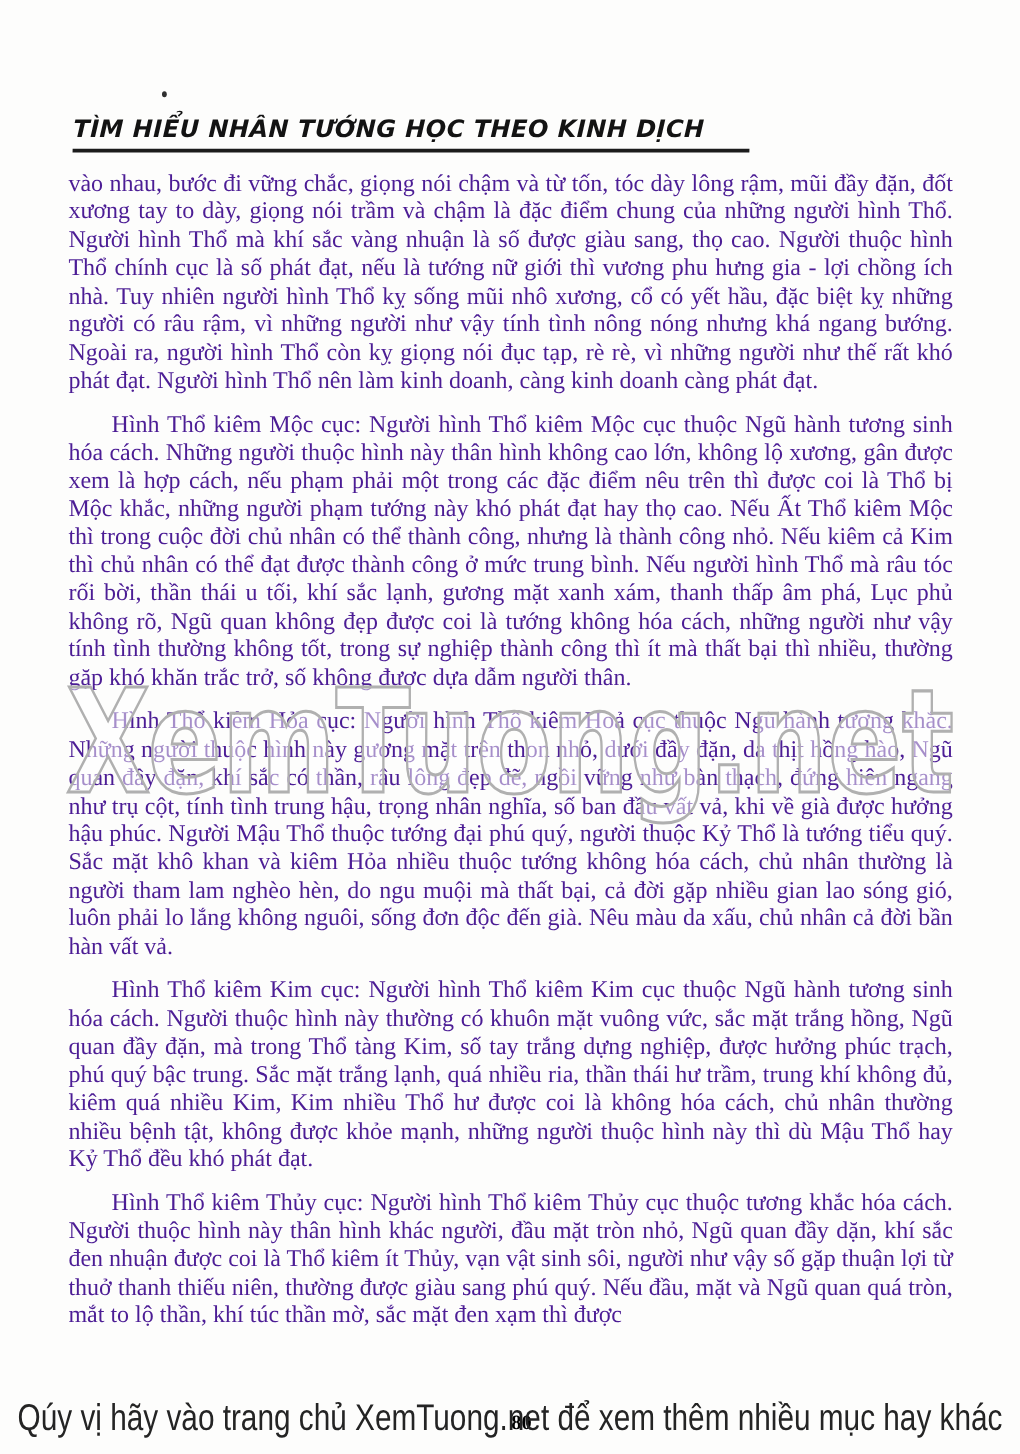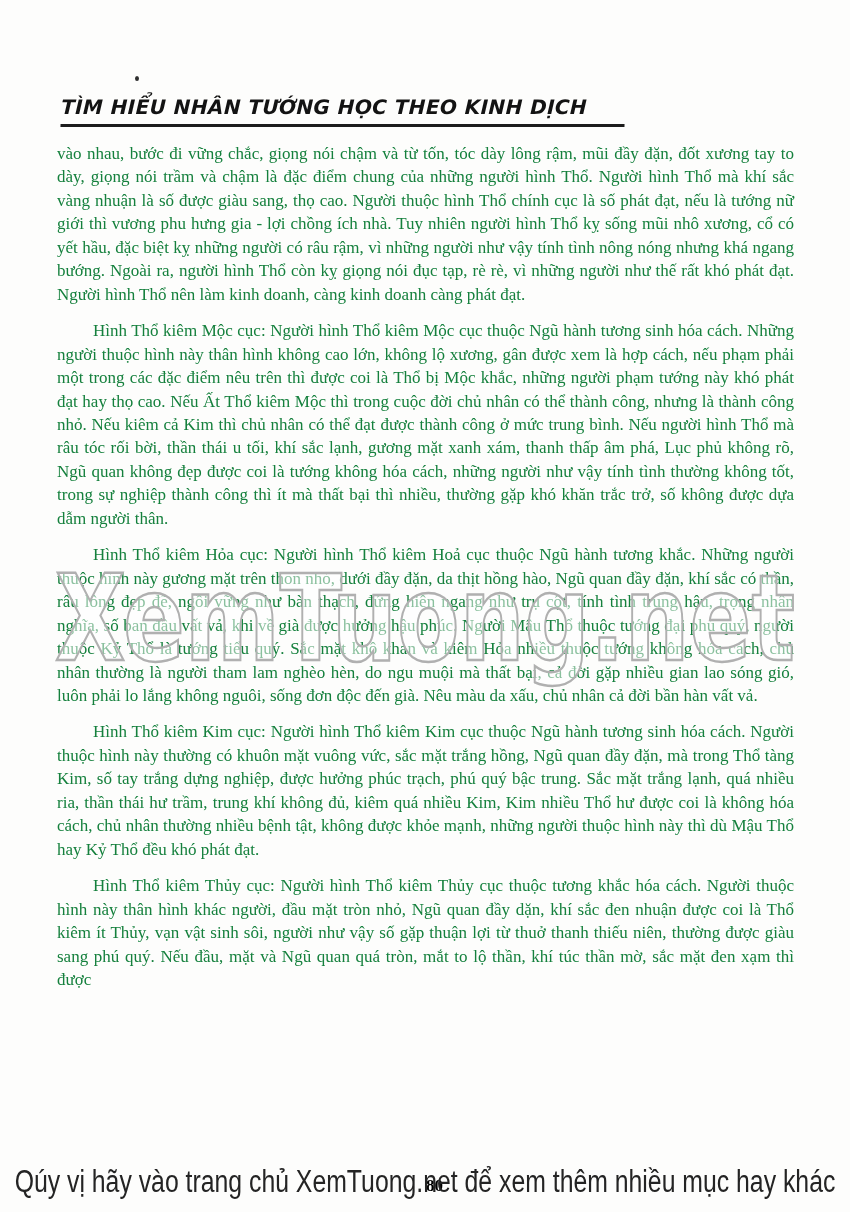--- a/index.html
+++ b/index.html
@@ -33,23 +33,23 @@
     padding: 0 38px 5px 0;
     border-bottom: 3px solid #1c1c1c;
     transform: skewX(-2deg);
     white-space: nowrap;
   }
   
   .body-text {
     position: absolute;
     left: 57px; top: 142px;
     width: 737px;
-    font-size: 17px;
+    font-size: 20px;
     line-height: 23.45px;
-    color: #15803d;
+    color: #4c1d95;
     text-align: justify;
     text-justify: inter-word;
   }
   .body-text p { margin: 0; }
   .body-text p + p { margin-top: 13px; text-indent: 36px; }
   .body-text b { font-weight: normal; }
   
   .watermark {
     position: absolute;
     left: 52px; top: 552px;

